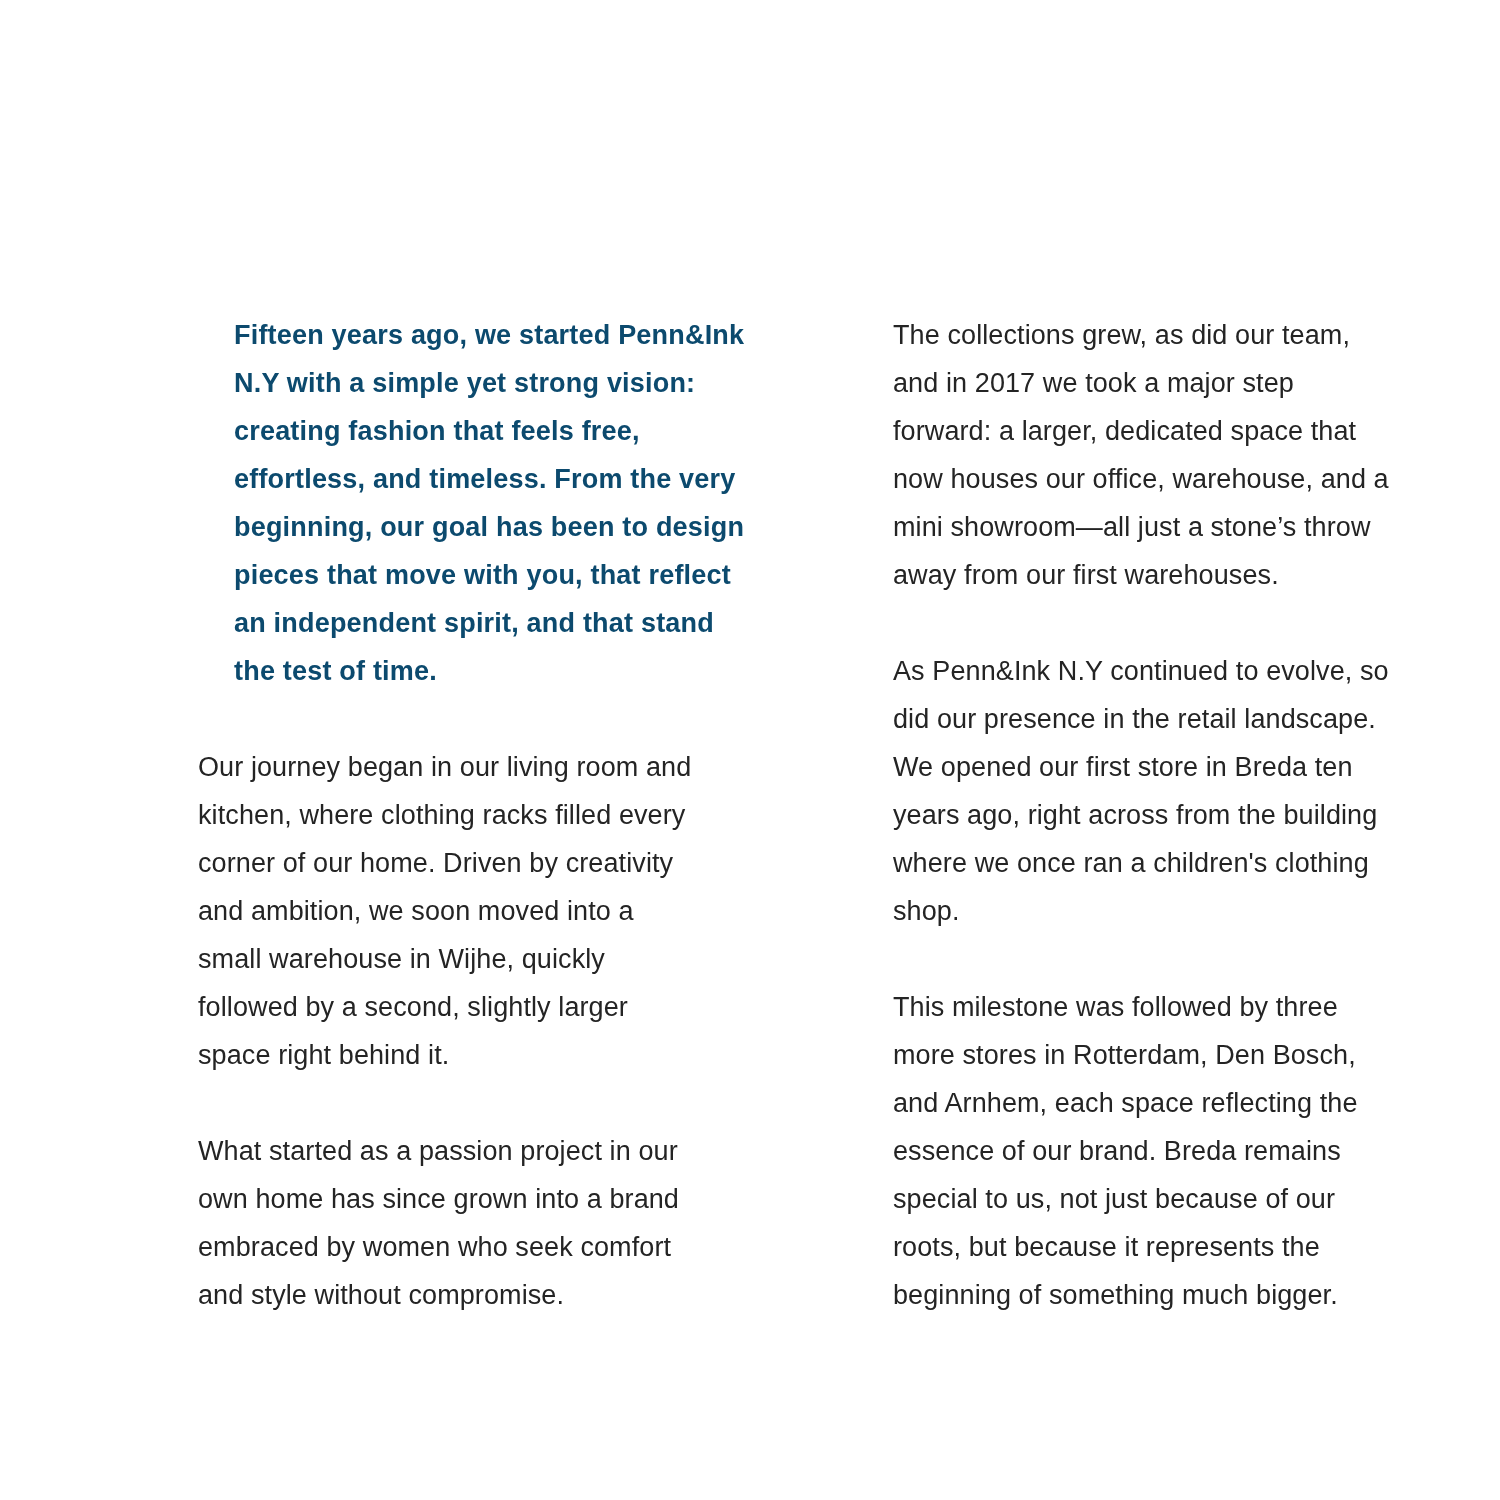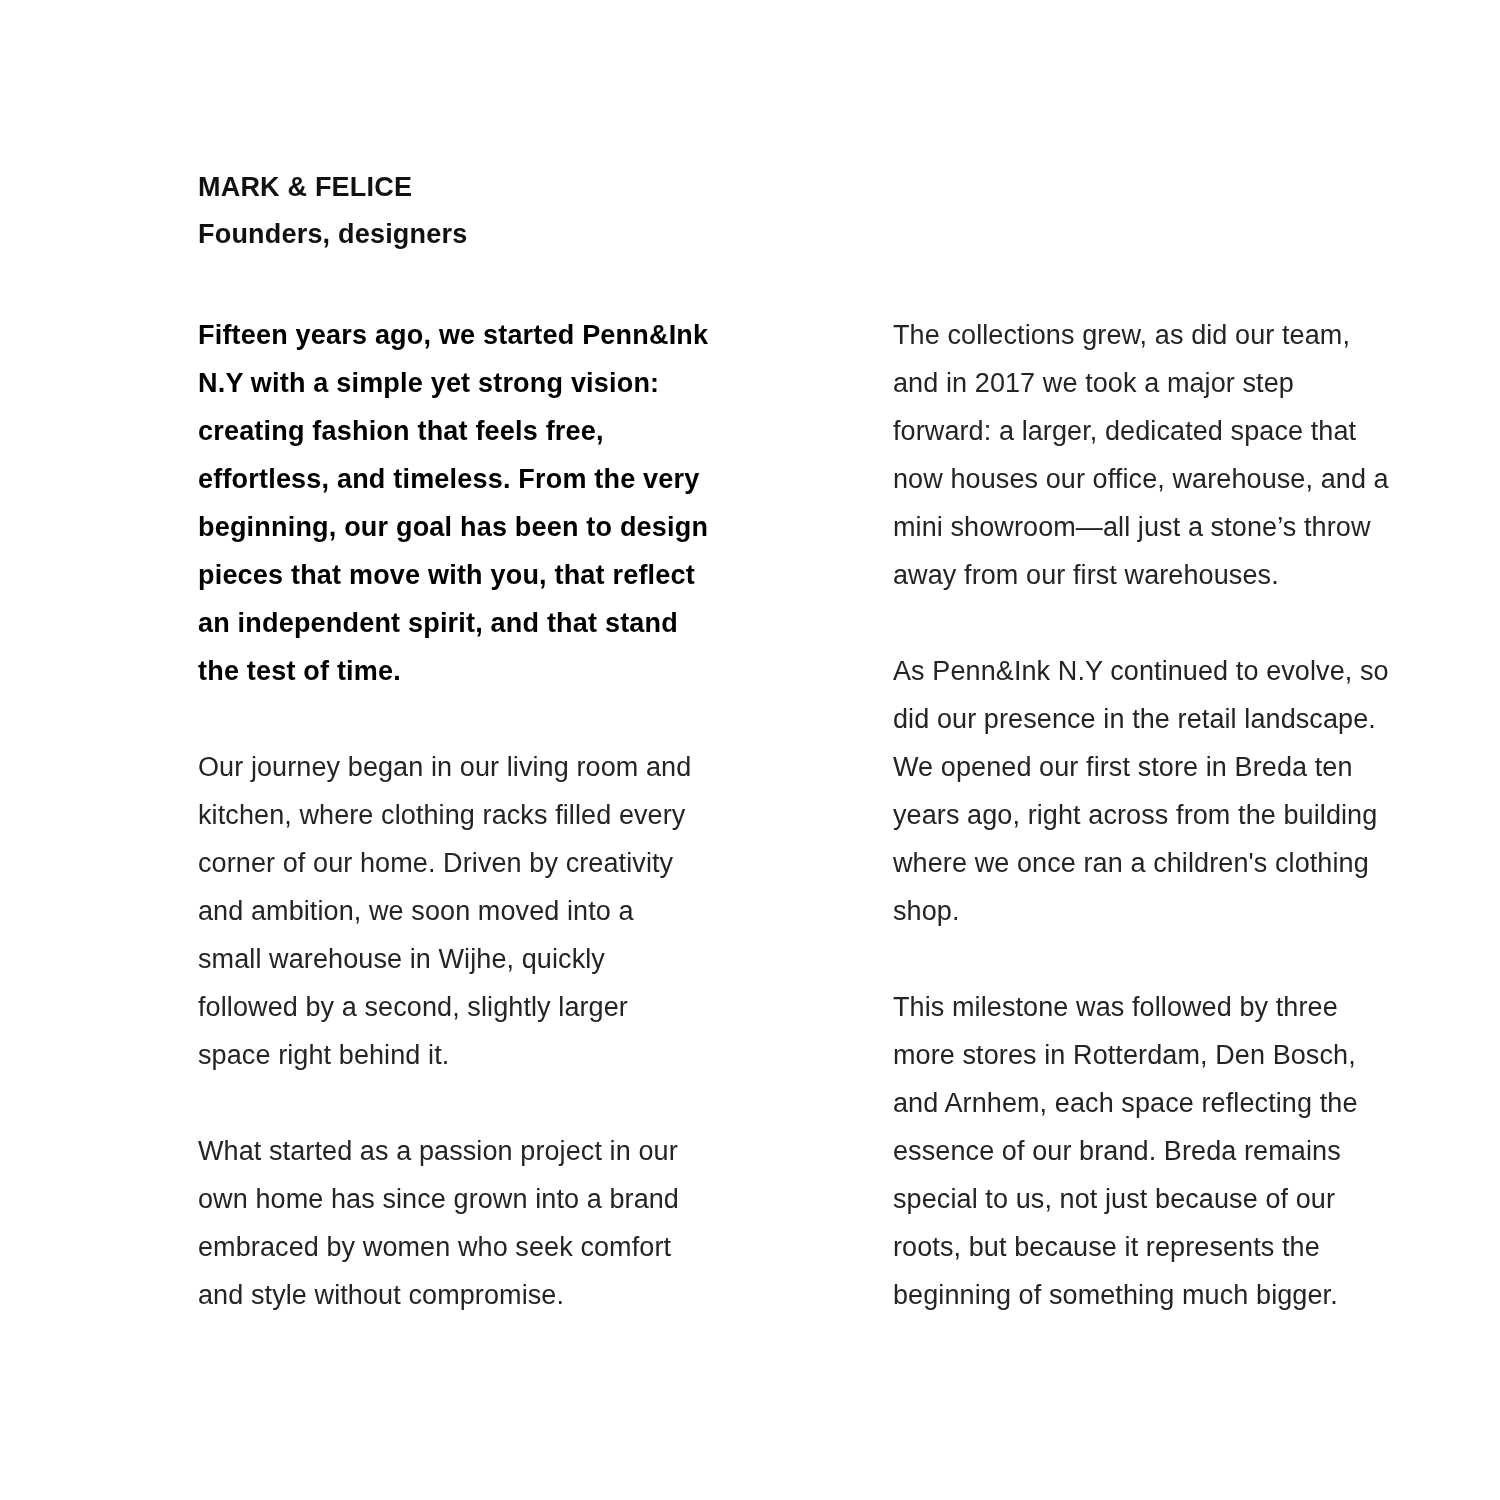--- a/index.html
+++ b/index.html
@@ -40,33 +40,30 @@
     margin: 0 0 48px 0;
     font-size: 27px;
     line-height: 48px;
     font-weight: 400;
     color: #242424;
     white-space: pre-line;
     letter-spacing: 0.1px;
   }
   .col p.bold {
     font-weight: 700;
-    color: #000000;
+    color: #0c4a6e;
     letter-spacing: 0.2px;
+    margin-left: 36px;
   }
 </style>
 </head>
 <body>
 
 <div class="page">
 
-  <header class="founders-header">
-    <div class="header-line">MARK &amp; FELICE</div>
-    <div class="header-line">Founders, designers</div>
-  </header>
 
   <section class="col col-left">
     <p class="bold">Fifteen years ago, we started Penn&amp;Ink
 N.Y with a simple yet strong vision:
 creating fashion that feels free,
 effortless, and timeless. From the very
 beginning, our goal has been to design
 pieces that move with you, that reflect
 an independent spirit, and that stand
 the test of time.</p>

